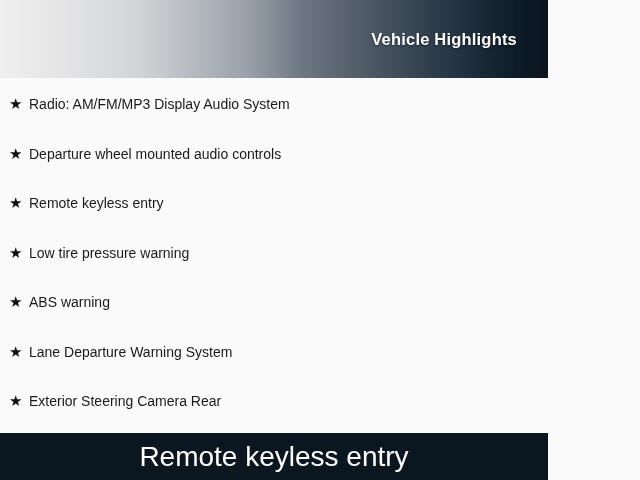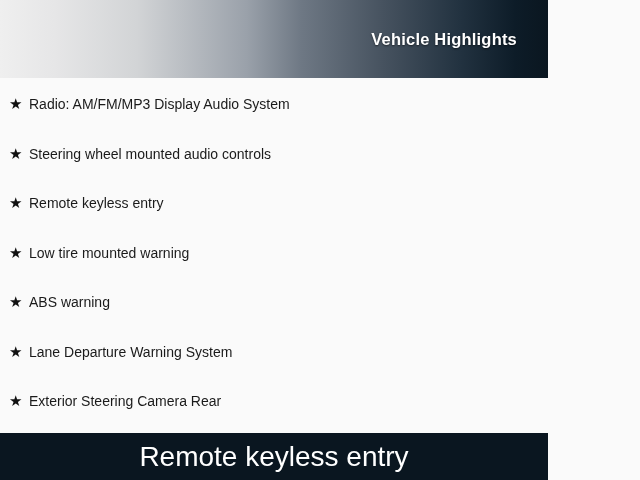--- a/index.html
+++ b/index.html
@@ -125,31 +125,31 @@
   <div class="content">
     <ul class="highlight-list">
 
       <li class="highlight-item">
         <span class="bullet-star">★</span>
         <span class="item-label">Radio: AM/FM/MP3 Display Audio System</span>
       </li>
 
       <li class="highlight-item">
         <span class="bullet-star">★</span>
-        <span class="item-label">Steering wheel mounted audio controls</span>
+        <span class="item-label">Departure wheel mounted audio controls</span>
       </li>
 
       <li class="highlight-item">
         <span class="bullet-star">★</span>
         <span class="item-label">Remote keyless entry</span>
       </li>
 
       <li class="highlight-item">
         <span class="bullet-star">★</span>
-        <span class="item-label">Low tire mounted warning</span>
+        <span class="item-label">Low tire pressure warning</span>
       </li>
 
       <li class="highlight-item">
         <span class="bullet-star">★</span>
         <span class="item-label">ABS warning</span>
       </li>
 
       <li class="highlight-item">
         <span class="bullet-star">★</span>
         <span class="item-label">Lane Departure Warning System</span>

